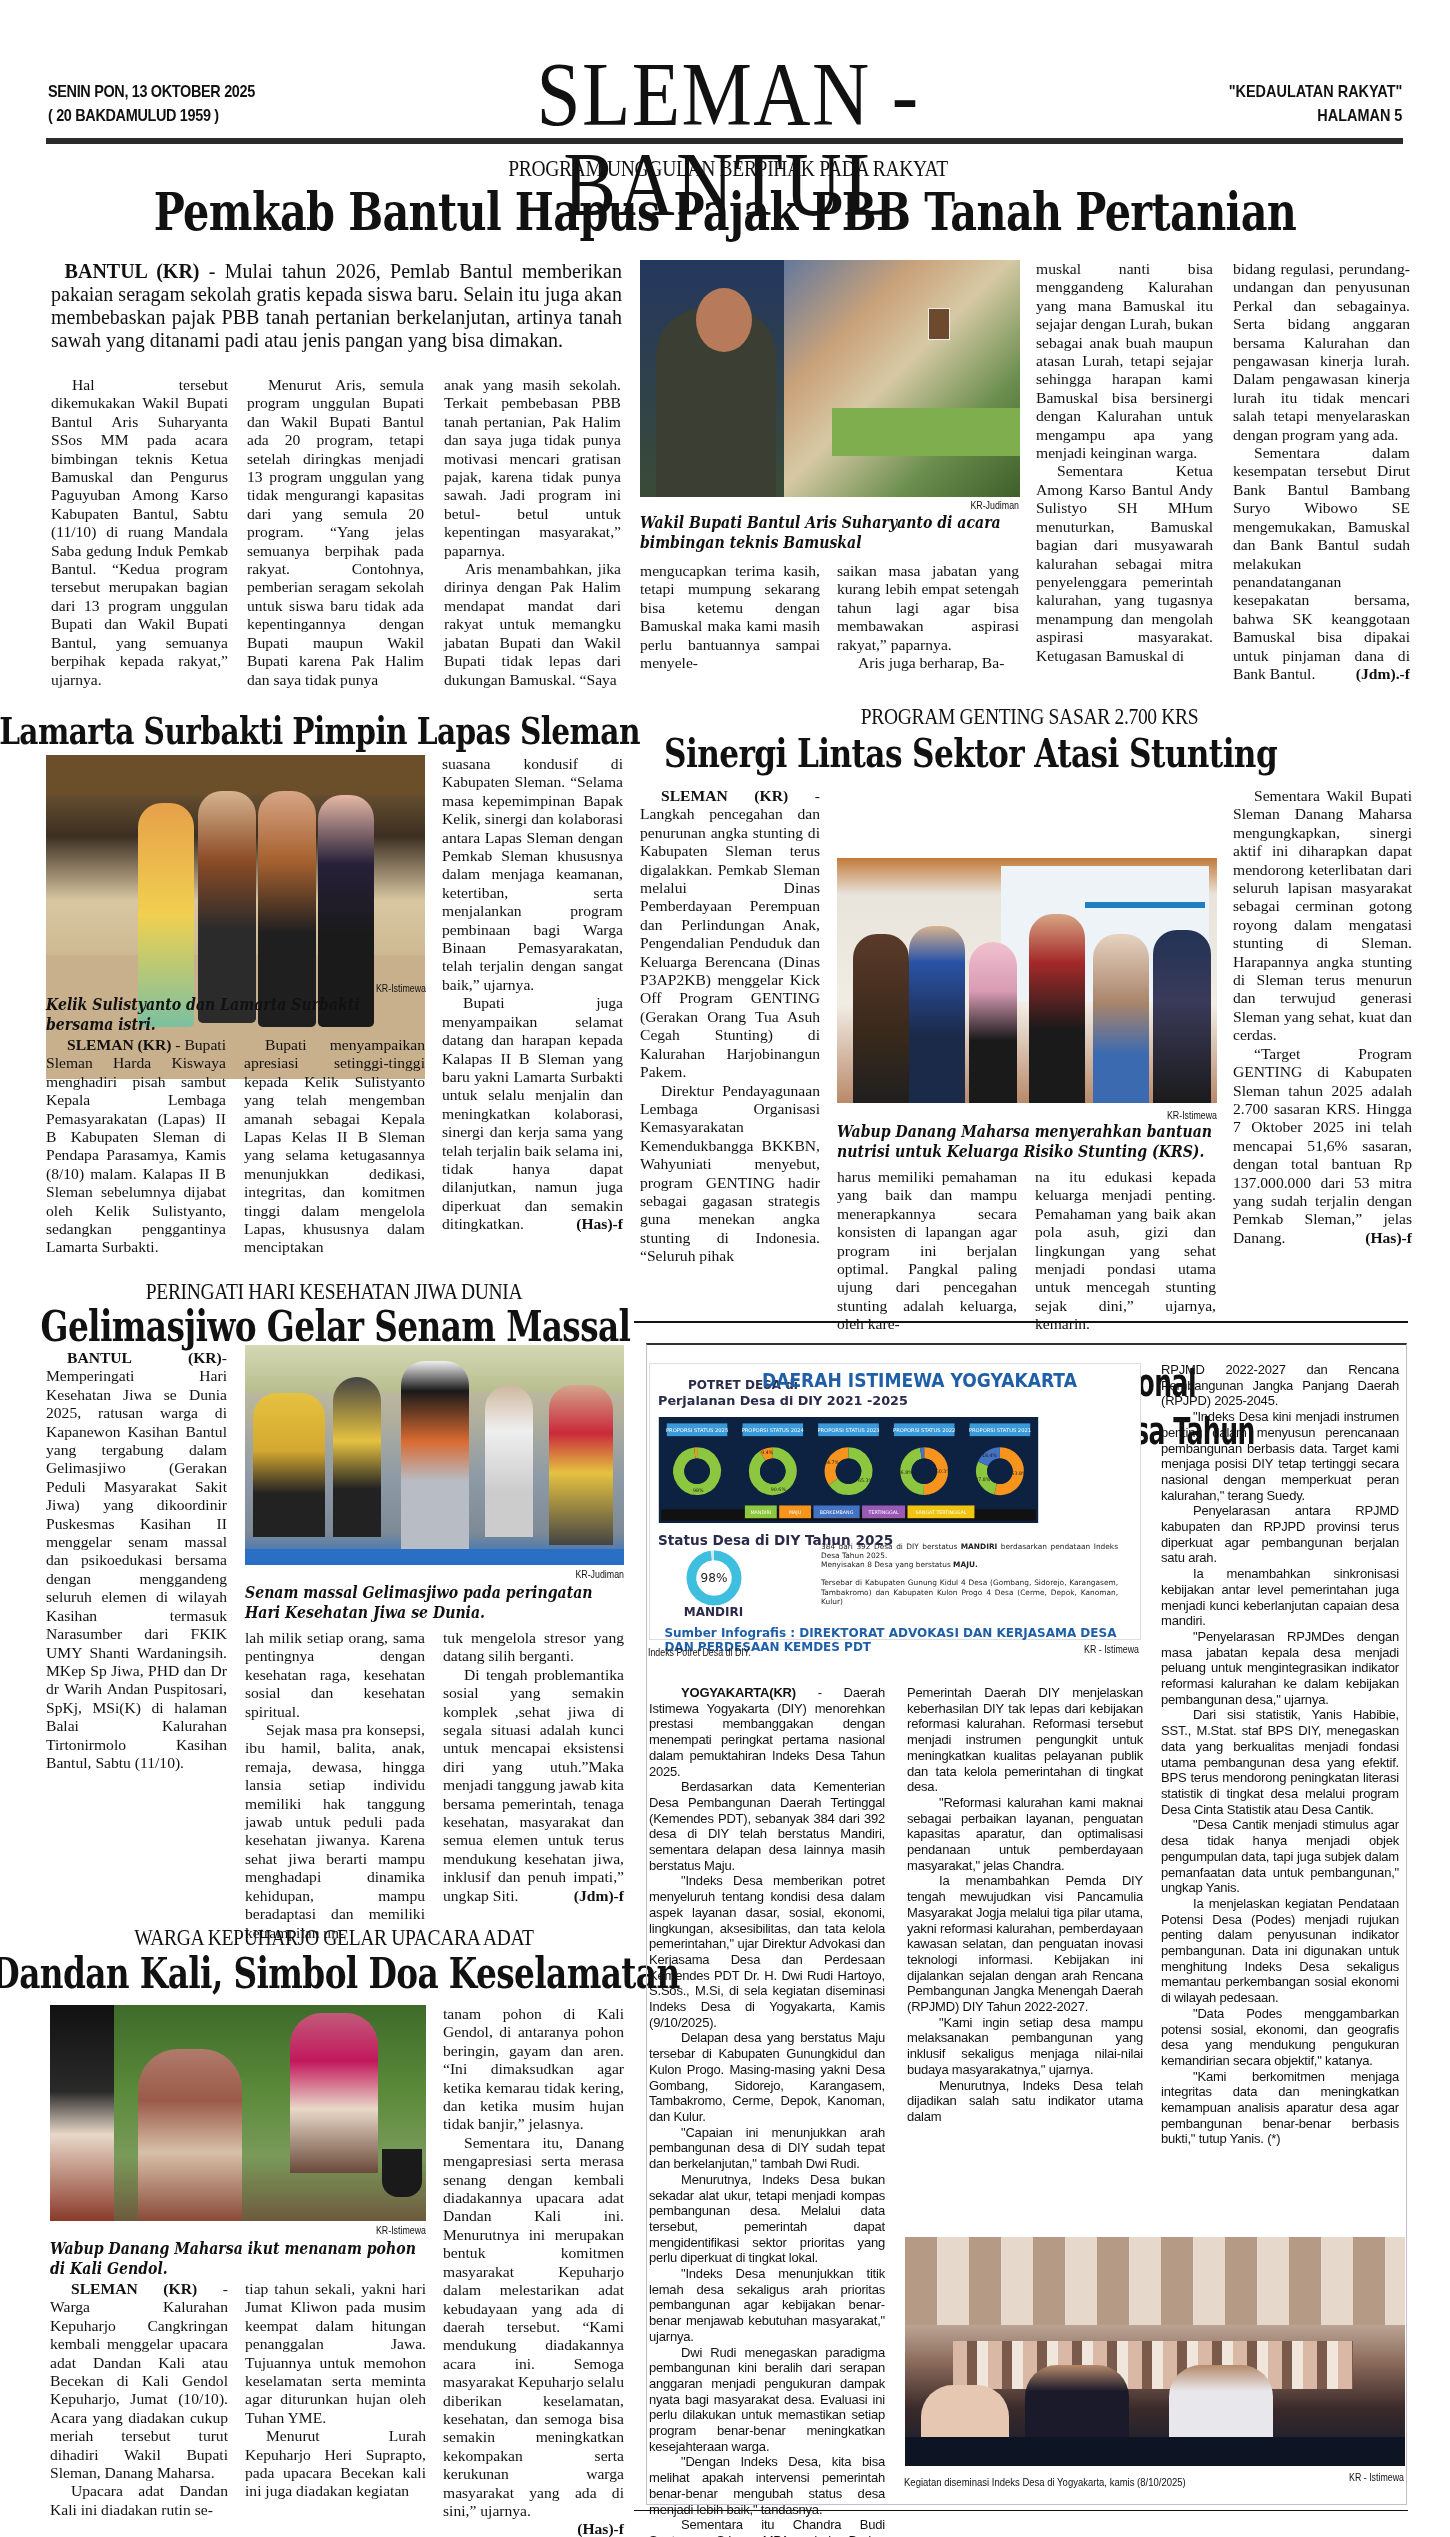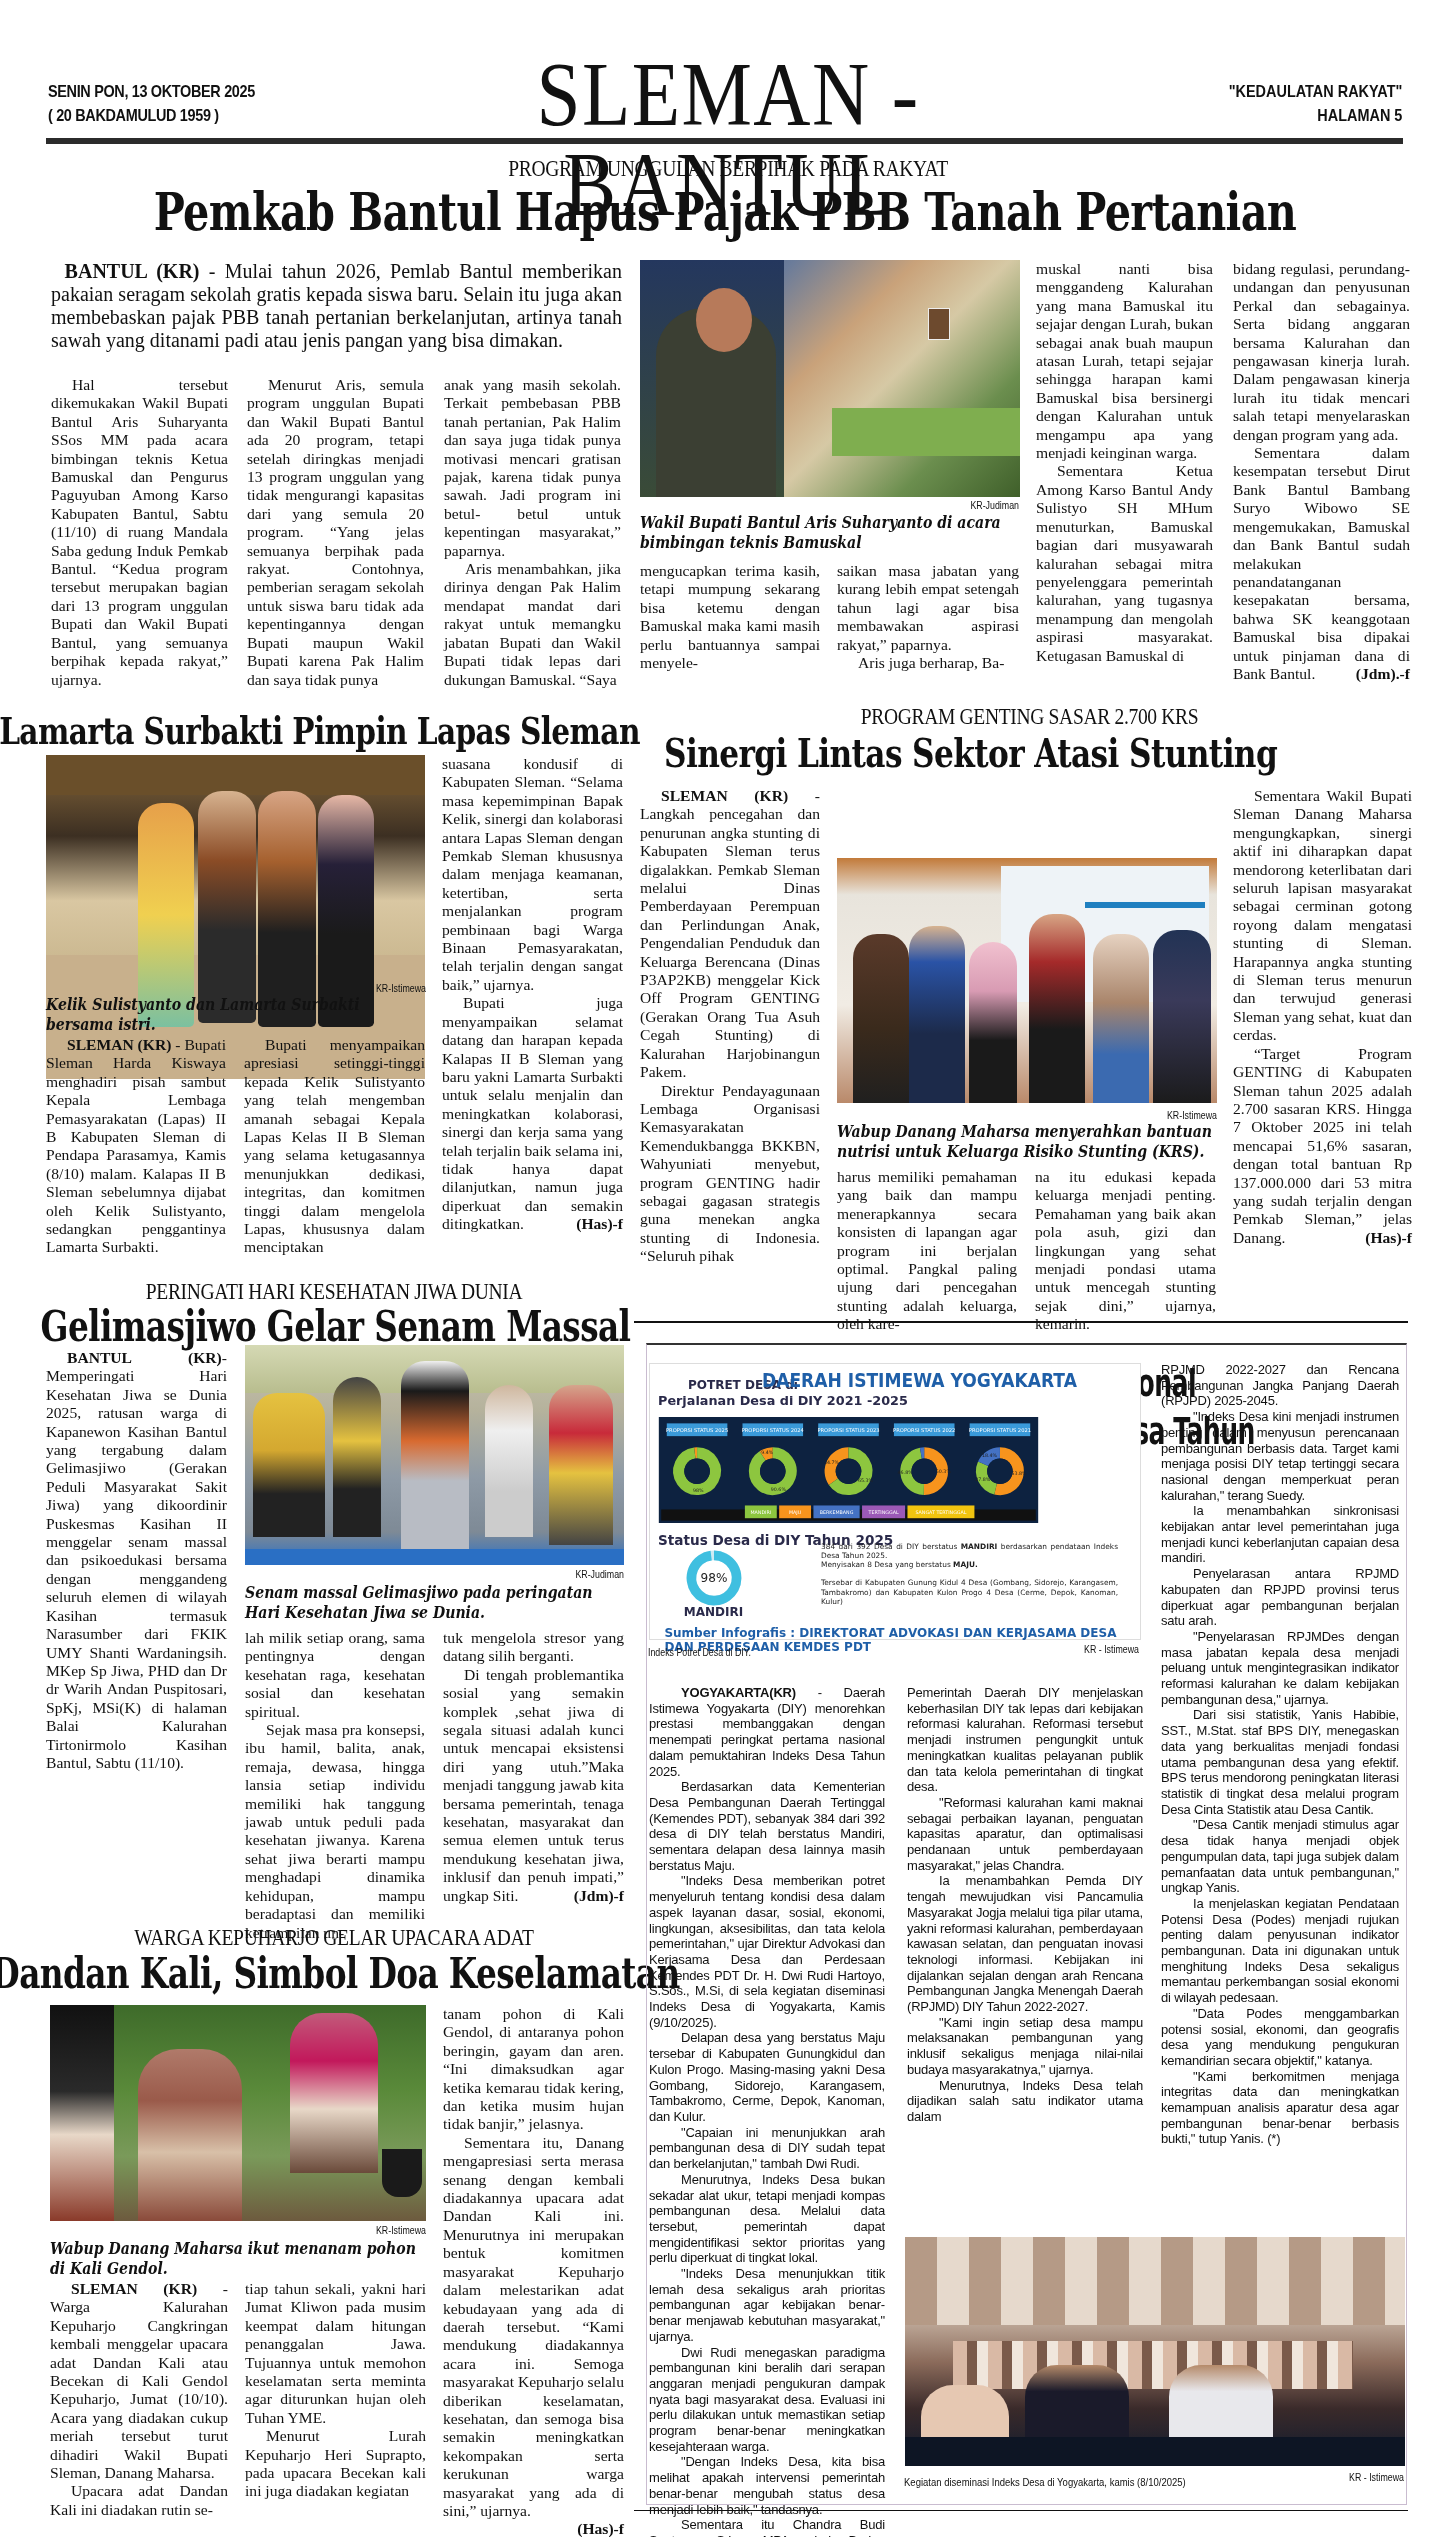--- a/index.html
+++ b/index.html
@@ -289,22 +289,22 @@
 <div class="abs sans-col" style="left:907px;top:1685px;width:236px" id="diy-colB">
     <p class="noind">Pemerintah Daerah DIY menjelaskan keberhasilan DIY tak lepas dari kebijakan reformasi kalurahan. Reformasi tersebut menjadi instrumen pengungkit untuk meningkatkan kualitas pelayanan publik dan tata kelola pemerintahan di tingkat desa.</p>
     <p>"Reformasi kalurahan kami maknai sebagai perbaikan layanan, penguatan kapasitas aparatur, dan optimalisasi pendanaan untuk pemberdayaan masyarakat," jelas Chandra.</p>
     <p>Ia menambahkan Pemda DIY tengah mewujudkan visi Pancamulia Masyarakat Jogja melalui tiga pilar utama, yakni reformasi kalurahan, pemberdayaan kawasan selatan, dan penguatan inovasi teknologi informasi. Kebijakan ini dijalankan sejalan dengan arah Rencana Pembangunan Jangka Menengah Daerah (RPJMD) DIY Tahun 2022-2027.</p>
     <p>"Kami ingin setiap desa mampu melaksanakan pembangunan yang inklusif sekaligus menjaga nilai-nilai budaya masyarakatnya," ujarnya.</p>
     <p>Menurutnya, Indeks Desa telah dijadikan salah satu indikator utama dalam</p>
   </div>
 <div class="abs sans-col" style="left:1161px;top:1362px;width:238px" id="diy-colC">
     <p class="noind">RPJMD 2022-2027 dan Rencana Pembangunan Jangka Panjang Daerah (RPJPD) 2025-2045.</p>
     <p>"Indeks Desa kini menjadi instrumen penting dalam menyusun perencanaan pembangunan berbasis data. Target kami menjaga posisi DIY tetap tertinggi secara nasional dengan memperkuat peran kalurahan," terang Suedy.</p>
+    <p>Penyelarasan antara RPJMD kabupaten dan RPJPD provinsi terus diperkuat agar pembangunan berjalan satu arah.</p>
     <p>Ia menambahkan sinkronisasi kebijakan antar level pemerintahan juga menjadi kunci keberlanjutan capaian desa mandiri.</p>
-    <p>Penyelarasan antara RPJMD kabupaten dan RPJPD provinsi terus diperkuat agar pembangunan berjalan satu arah.</p>
     <p>"Penyelarasan RPJMDes dengan masa jabatan kepala desa menjadi peluang untuk mengintegrasikan indikator reformasi kalurahan ke dalam kebijakan pembangunan desa," ujarnya.</p>
     <p>Dari sisi statistik, Yanis Habibie, SST., M.Stat. staf BPS DIY, menegaskan data yang berkualitas menjadi fondasi utama pembangunan desa yang efektif. BPS terus mendorong peningkatan literasi statistik di tingkat desa melalui program Desa Cinta Statistik atau Desa Cantik.</p>
     <p>"Desa Cantik menjadi stimulus agar desa tidak hanya menjadi objek pengumpulan data, tapi juga subjek dalam pemanfaatan data untuk pembangunan," ungkap Yanis.</p>
     <p>Ia menjelaskan kegiatan Pendataan Potensi Desa (Podes) menjadi rujukan penting dalam penyusunan indikator pembangunan. Data ini digunakan untuk menghitung Indeks Desa sekaligus memantau perkembangan sosial ekonomi di wilayah pedesaan.</p>
     <p>"Data Podes menggambarkan potensi sosial, ekonomi, dan geografis desa yang mendukung pengukuran kemandirian secara objektif," katanya.</p>
     <p>"Kami berkomitmen menjaga integritas data dan meningkatkan kemampuan analisis aparatur desa agar pembangunan benar-benar berbasis bukti," tutup Yanis. (*)</p>
   </div>
 
 <div class="abs photo" style="left:905px;top:2237px;width:500px;height:229px;background:linear-gradient(180deg,#b89a84 0%,#d3c2b2 30%,#8a6a5a 55%,#3a2a2a 75%,#0e1a2e 100%)">
   <div style="position:absolute;left:0;top:0;width:500px;height:88px;background:repeating-linear-gradient(90deg,#b59a86 0 32px,#e6d9cc 32px 64px)"></div>

